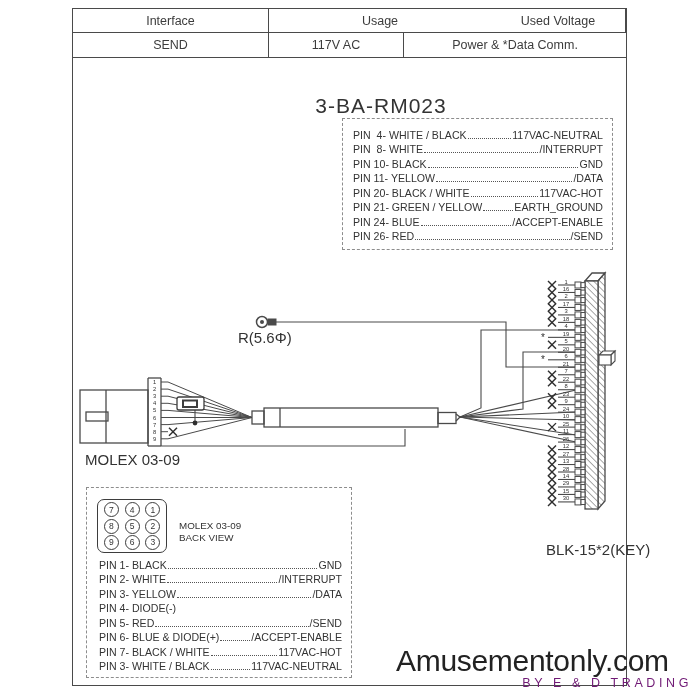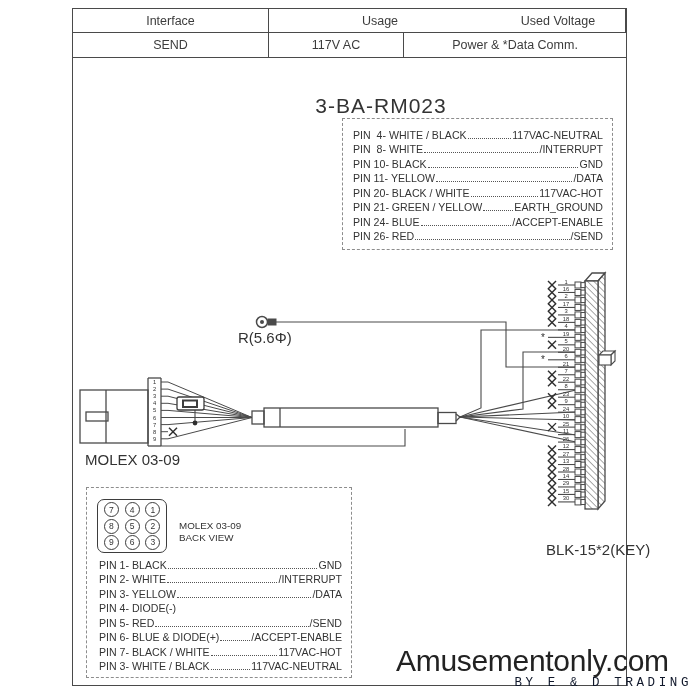--- a/index.html
+++ b/index.html
@@ -37,21 +37,21 @@
   .bv-pin{width:13px;height:13px;border:1.4px solid #3d3d3d;border-radius:50%;
           display:flex;align-items:center;justify-content:center;font-size:8.5px;color:#333;}
   .bv-label{position:absolute;left:92px;top:32px;font-size:9.8px;line-height:11.5px;color:#333;}
   .lower-list{position:absolute;left:12px;top:68px;right:9px;}
   
   .diag-label{position:absolute;font-size:15px;color:#333;}
   
   .wordmark{position:absolute;left:396px;top:644px;font-size:30px;color:#222;
             letter-spacing:-0.3px;z-index:6;}
   .byline{position:absolute;right:8px;top:676px;font-size:12.5px;letter-spacing:3.6px;
-          color:#0f172a;z-index:6;font-family:Liberation Mono, monospace;}
+          color:#701a75;z-index:6;}
   svg#diagram{position:absolute;left:0;top:0;z-index:2;}
 </style>
 </head>
 <body>
 
 <div class="page">
   <div class="frame"></div>
 
   <div class="spec-table">
     <div class="spec-row hdr">

